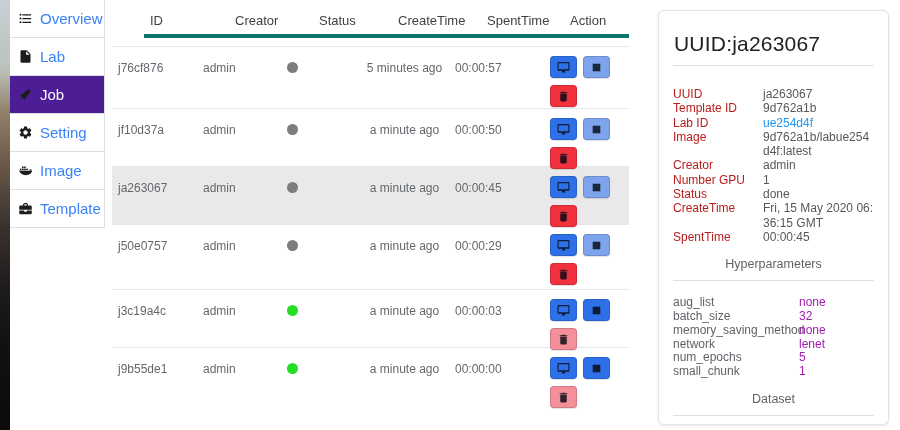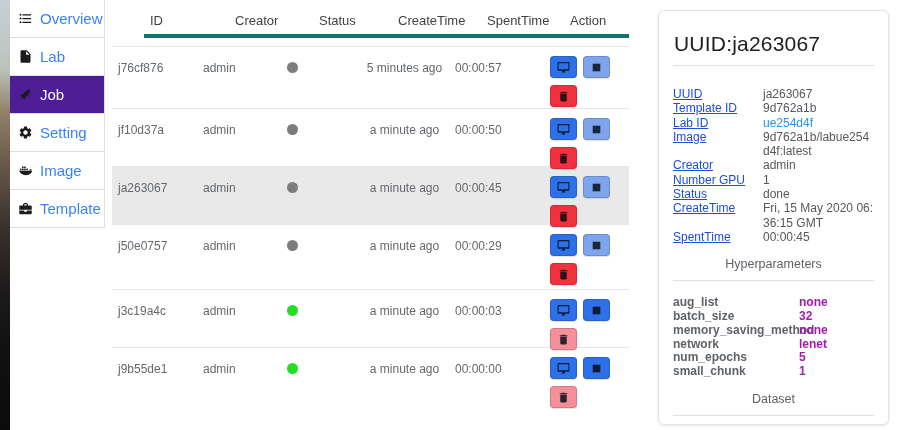--- a/index.html
+++ b/index.html
@@ -54,26 +54,26 @@
   .act.mt { margin-top:7px; }
 
   
   .detail-card { position:absolute; left:658px; top:10px; width:231px; height:415px;
     background:#fff; border:1px solid #e3e3e3; border-radius:6px;
     box-shadow:0 1px 3px rgba(0,0,0,.09); padding:13px 14px 14px 14px; }
   .card-title { font-size:21px; font-weight:400; color:#212121; margin:8px 0 9px 1px; letter-spacing:.2px; }
   .hr { border:none; border-top:1px solid #e0e0e0; height:0; }
   .fields { margin-top:21px; }
   .frow { display:flex; font-size:12px; line-height:14.3px; }
-  .frow dt { width:90px; flex:none; color:#1d4ed8;text-decoration:underline; }
+  .frow dt { width:90px; flex:none; color:#b91c1c; }
   .frow dd { flex:1; color:#55585c; word-break:break-all; }
   .frow dd.link { color:#2196f3; cursor:pointer; font-weight:normal; }
   .section-title { text-align:center; font-size:12.5px; color:#5f6368; margin-top:13px; margin-bottom:9px; }
   .params { margin-top:15px; }
-  .prow { display:flex; font-size:12px; line-height:13.8px;font-weight:bold; }
+  .prow { display:flex; font-size:12px; line-height:13.8px; }
   .prow dt { width:126px; flex:none; color:#5f6368; }
   .prow dd { flex:1; color:#a21caf; }
   .dataset-value { font-size:12px; color:#5f6368; margin-top:12px; }
 </style>
 </head>
 <body>
 
 <div class="app">
   <div class="bg-strip"></div>
 

